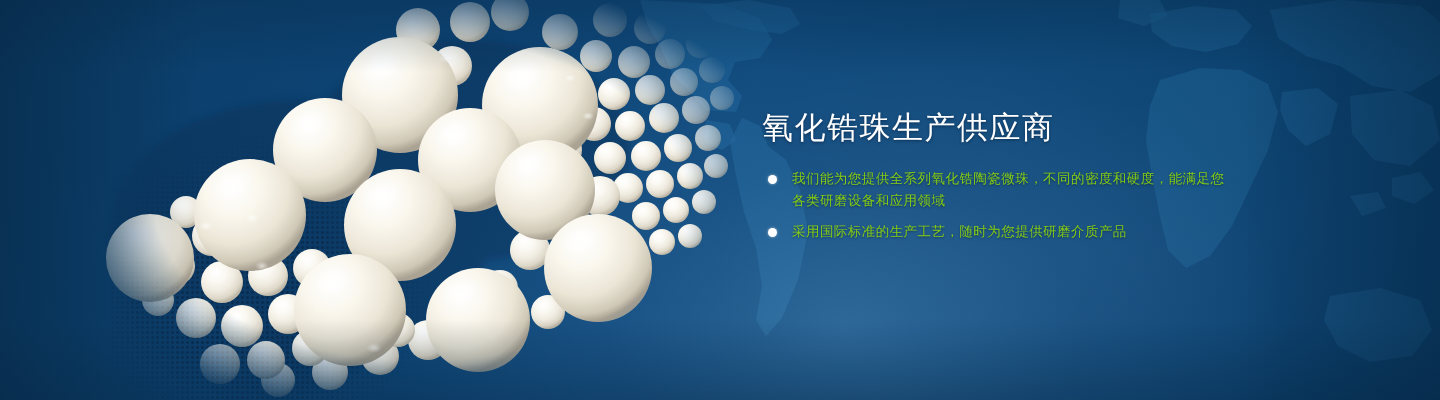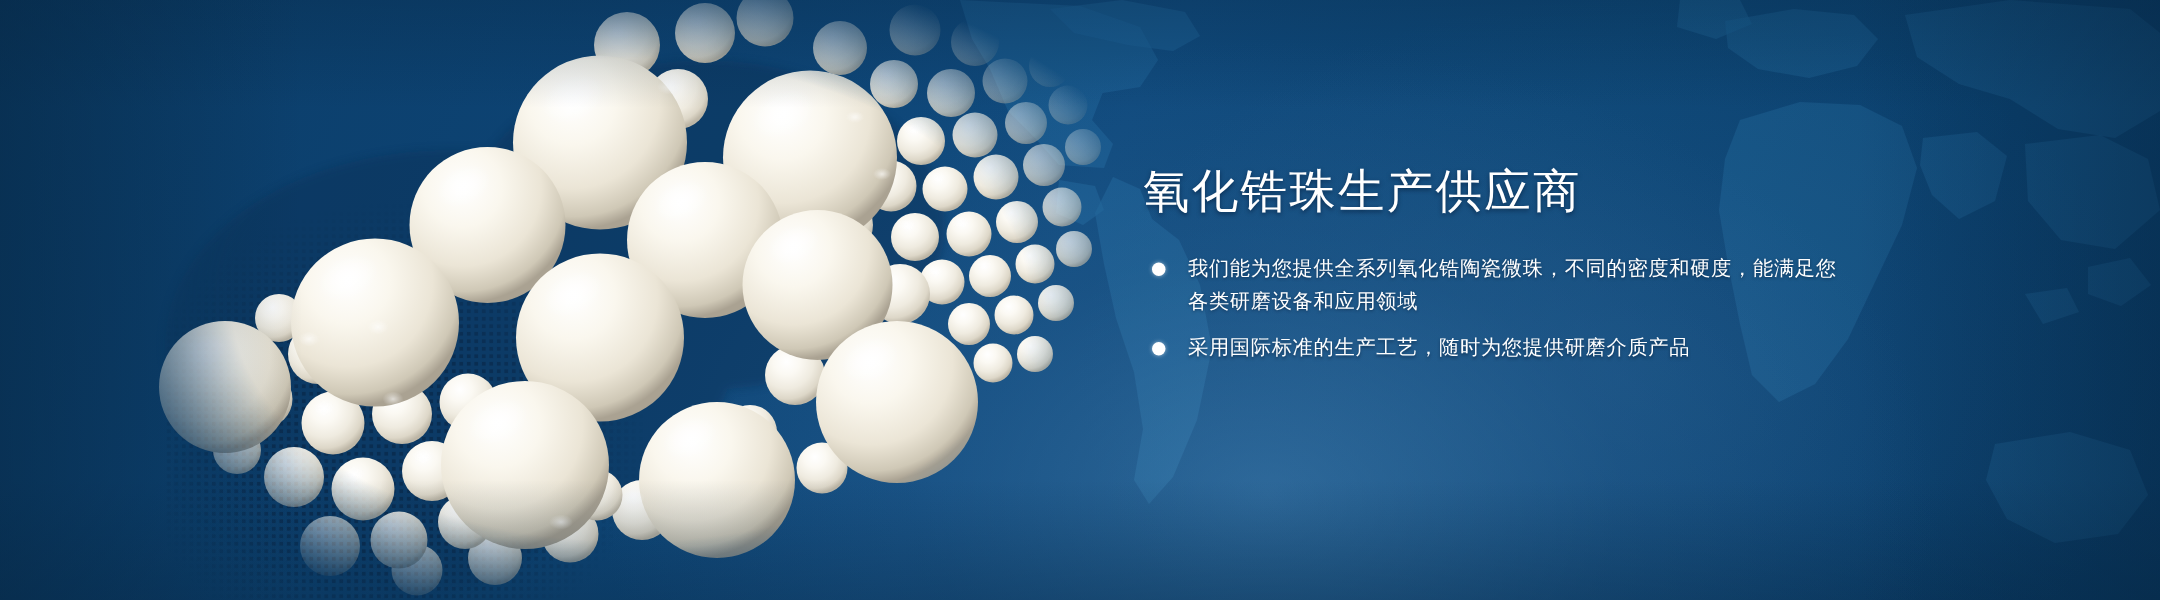--- a/index.html
+++ b/index.html
@@ -85,21 +85,21 @@
     position:absolute;
     left:0; top:168px;
     width:470px;
     list-style:none;
     margin:0; padding:0;
   }
   .bullet{
     position:relative;
     padding-left:30px;
     margin-bottom:9px;
-    color:#ffffff;
+    color:#84cc16;
     font-size:13.5px;
     line-height:22px;
     letter-spacing:.45px;
     text-shadow:0 1px 2px rgba(0,18,40,.5);
   }
   .bullet:last-child{margin-bottom:0;}
   .bullet-dot{
     position:absolute;
     left:6px; top:7px;
     width:9px; height:9px;

